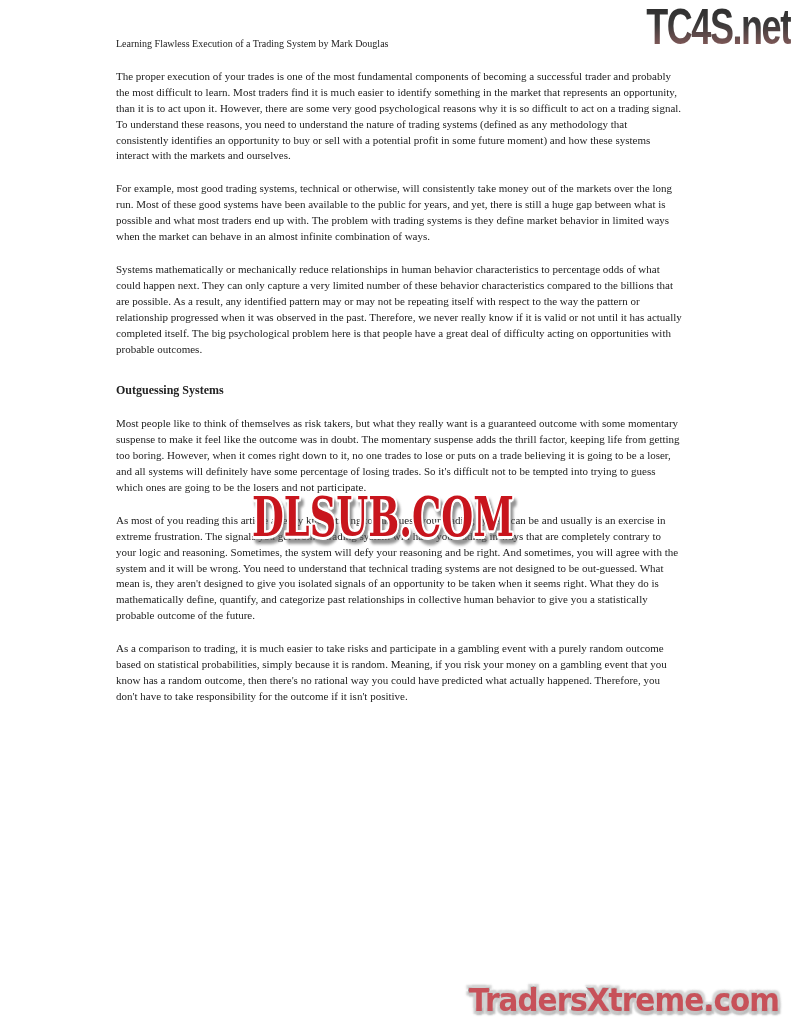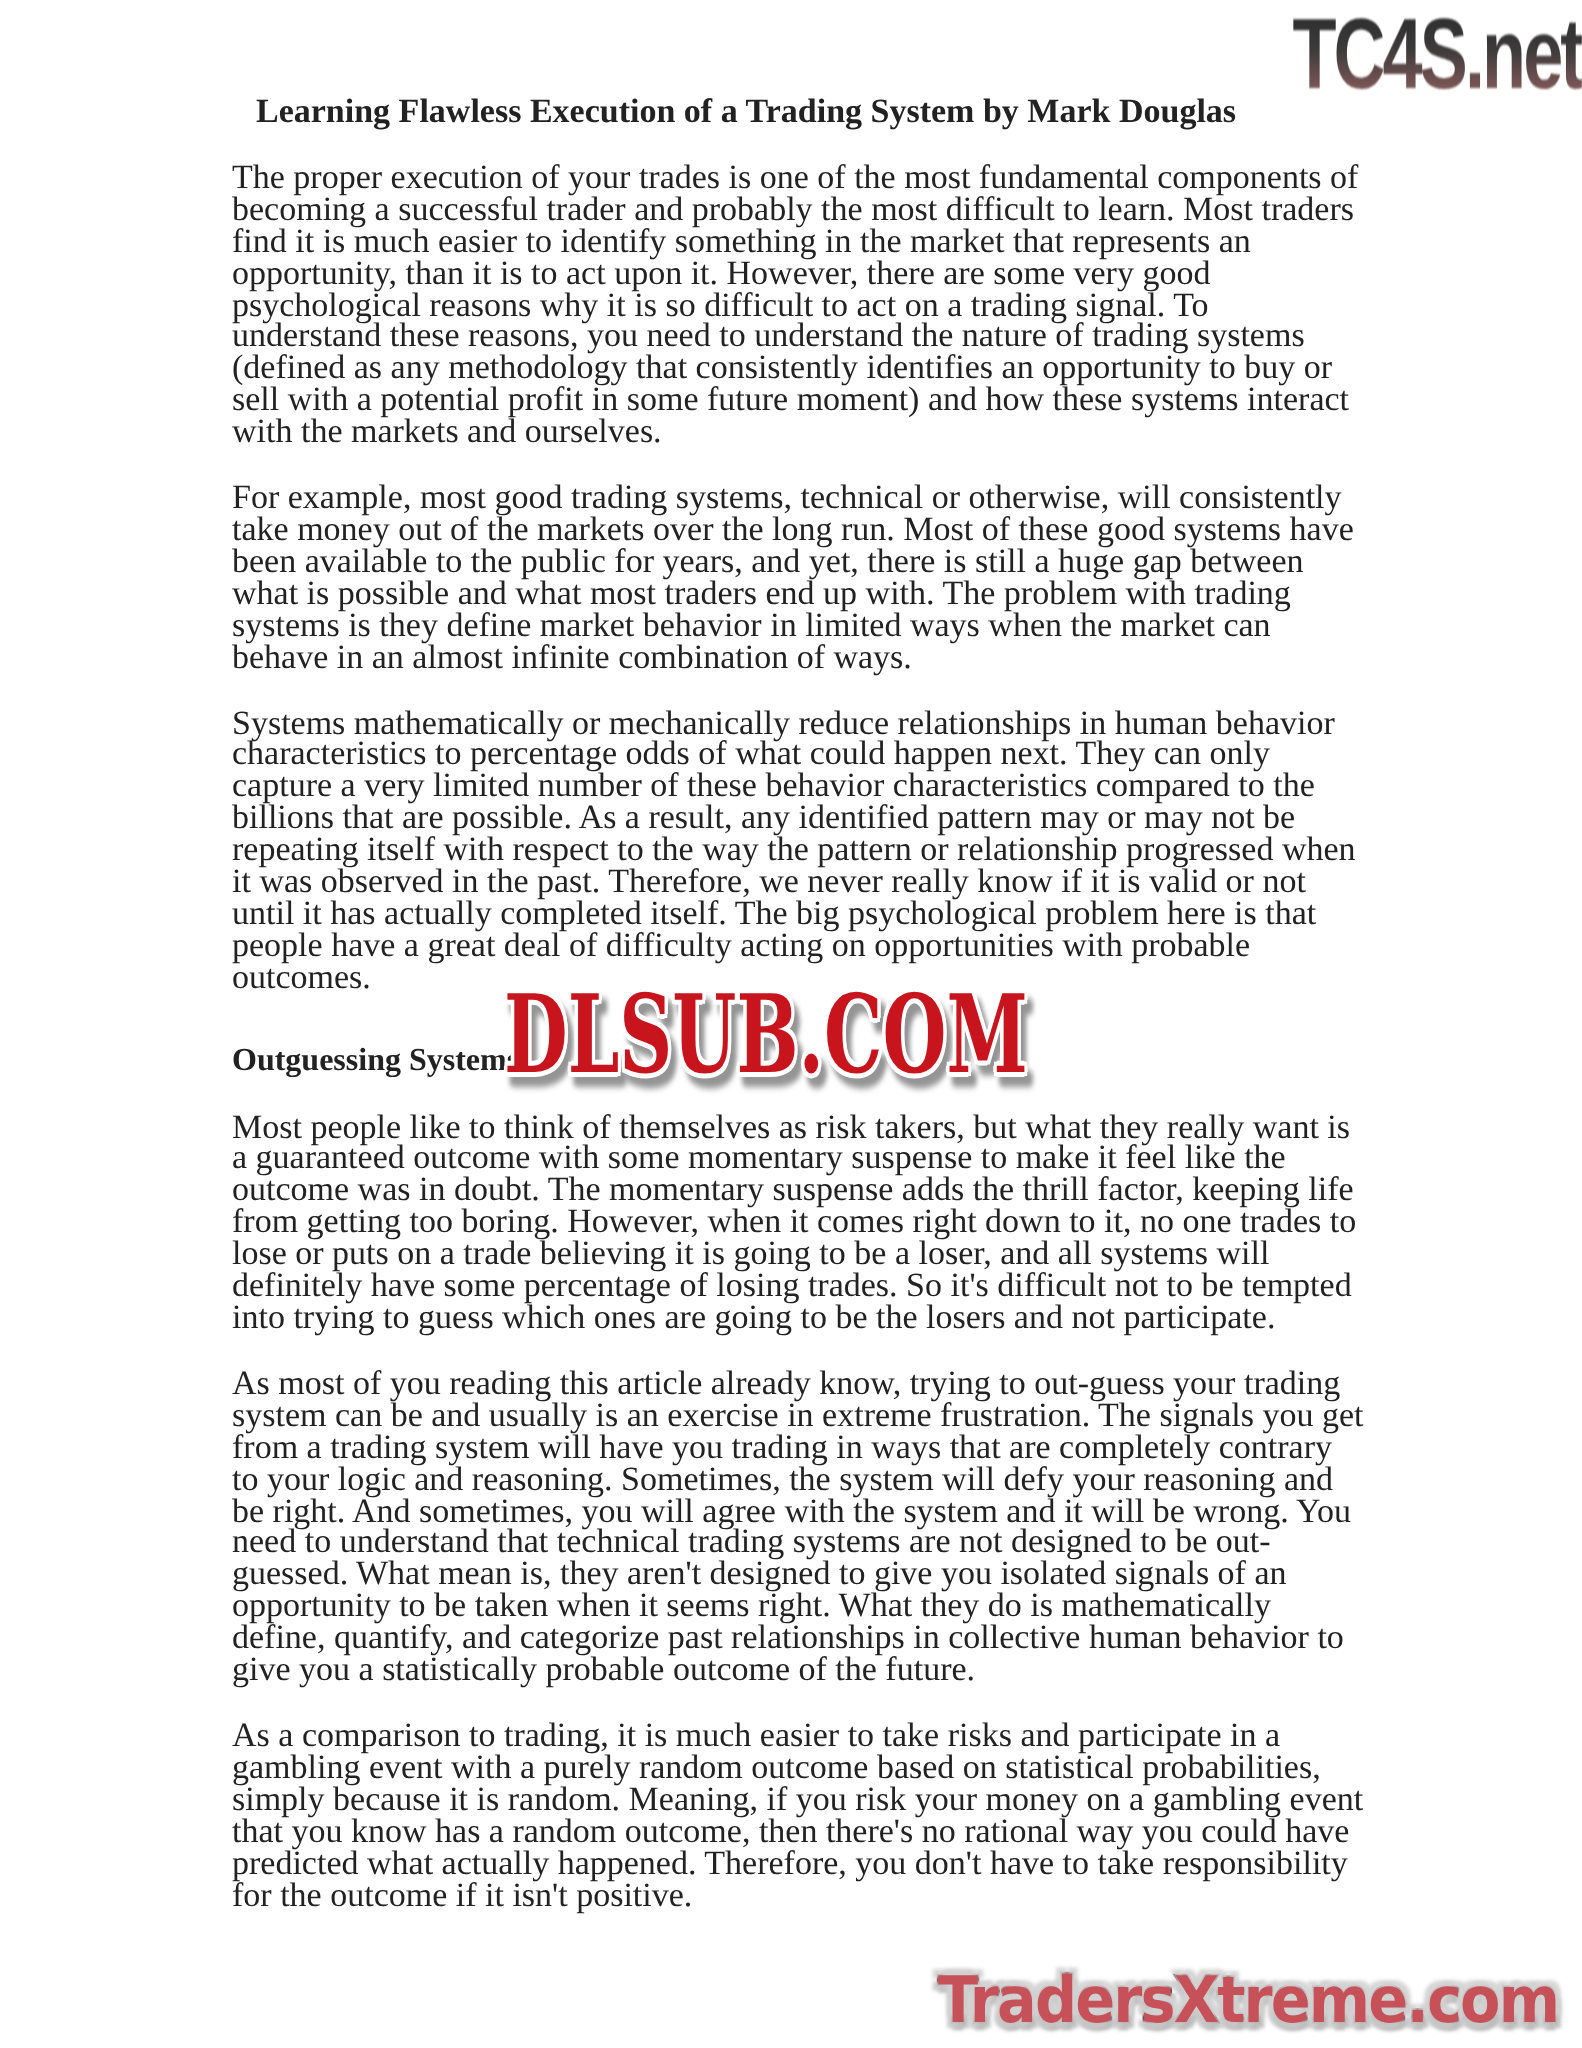--- a/index.html
+++ b/index.html
@@ -12,33 +12,33 @@
     font-family: "Liberation Serif", serif;
   }
   .content {
     position: absolute;
     left: 116px;
     top: 36px;
     width: 566px;
     color: #222222;
   }
   .article-title {
-    font-size: 17px;
-    font-weight: bold;
+    font-size: 10px;
+    font-weight: normal;
     line-height: 15.9px;
-    margin: 12px;
+    margin: 0;
   }
   .content p {
-    font-size: 17px;
+    font-size: 11px;
     line-height: 15.9px;
     margin: 17px 0 0 0;
     text-align: left;
   }
   .section-heading {
-    font-size: 16px;
+    font-size: 12px;
     font-weight: bold;
     line-height: 15.9px;
     margin: 26px 0 0 0;
   }
   
   .tc4s-logo {
     position: absolute;
     top: 2px;
     right: 0px;
     font-family: "Liberation Sans", sans-serif;

